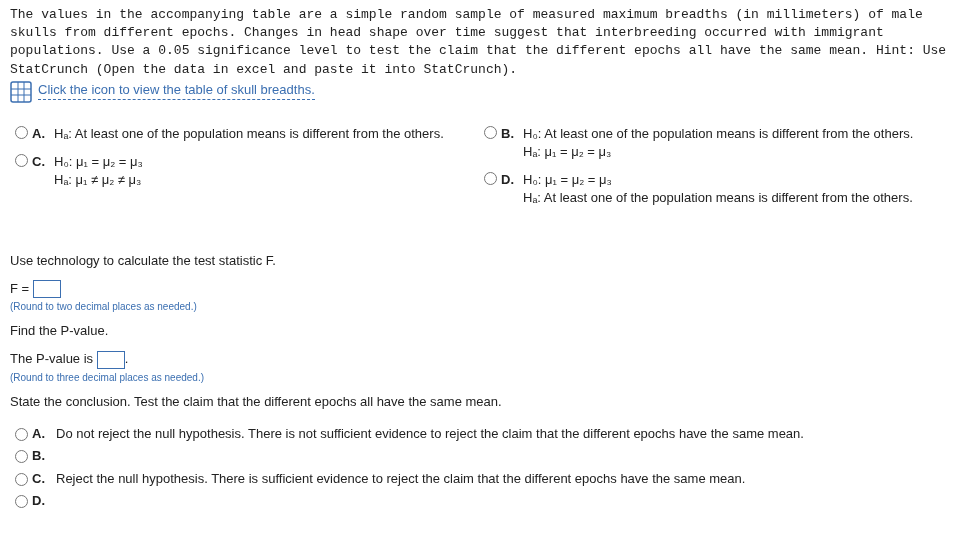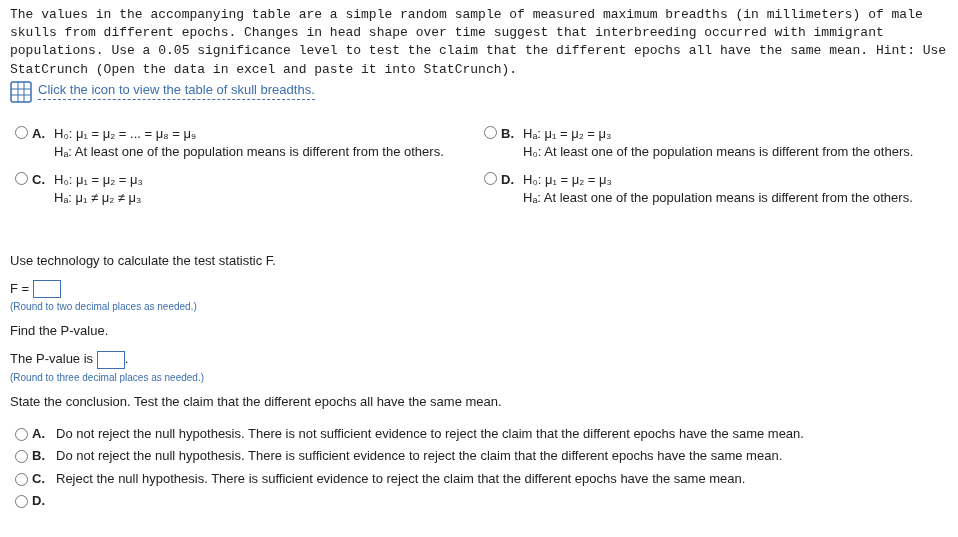--- a/index.html
+++ b/index.html
@@ -102,42 +102,41 @@
   <span class="link">Click the icon to view the table of skull breadths.</span>
 </div>
 
 <div class="two-col">
   <div class="col">
 
     <div class="opt-row">
       <input type="radio" class="radio" name="h" style="">
       <span class="opt-letter">A.</span>
       <span class="opt-text">
-        <span class="line">H₀: μ₁ = μ₂ = ... = μ₈ = μ₉</span>
         <span class="line">Hₐ: At least one of the population means is different from the others.</span>
       </span>
     </div>
 
     <div class="opt-row">
       <input type="radio" class="radio" name="h" style="">
       <span class="opt-letter">C.</span>
       <span class="opt-text">
         <span class="line">H₀: μ₁ = μ₂ = μ₃</span>
         <span class="line">Hₐ: μ₁ ≠ μ₂ ≠ μ₃</span>
       </span>
     </div>
   </div>
   <div class="col">
 
     <div class="opt-row">
       <input type="radio" class="radio" name="h" style="">
       <span class="opt-letter">B.</span>
       <span class="opt-text">
+        <span class="line">H₀: At least one of the population means is different from the others.</span>
         <span class="line">Hₐ: μ₁ = μ₂ = μ₃</span>
-        <span class="line">H₀: At least one of the population means is different from the others.</span>
       </span>
     </div>
 
     <div class="opt-row">
       <input type="radio" class="radio" name="h" style="">
       <span class="opt-letter">D.</span>
       <span class="opt-text">
         <span class="line">H₀: μ₁ = μ₂ = μ₃</span>
         <span class="line">Hₐ: At least one of the population means is different from the others.</span>
       </span>
@@ -167,21 +166,20 @@
 
 <div>
   <div class="single-opt">
     <input type="radio" class="radio" name="c" style="">
     <span class="opt-letter">A.</span>
     <span>Do not reject the null hypothesis. There is not sufficient evidence to reject the claim that the different epochs have the same mean.</span>
   </div>
   <div class="single-opt">
     <input type="radio" class="radio" name="c" style="">
     <span class="opt-letter">B.</span>
-    <span>Do not reject the null hypothesis. There is sufficient evidence to reject the claim that the different epochs have the same mean.</span>
   </div>
   <div class="single-opt">
     <input type="radio" class="radio" name="c" style="">
     <span class="opt-letter">C.</span>
     <span>Reject the null hypothesis. There is sufficient evidence to reject the claim that the different epochs have the same mean.</span>
   </div>
   <div class="single-opt">
     <input type="radio" class="radio" name="c" style="">
     <span class="opt-letter">D.</span>
   </div>

